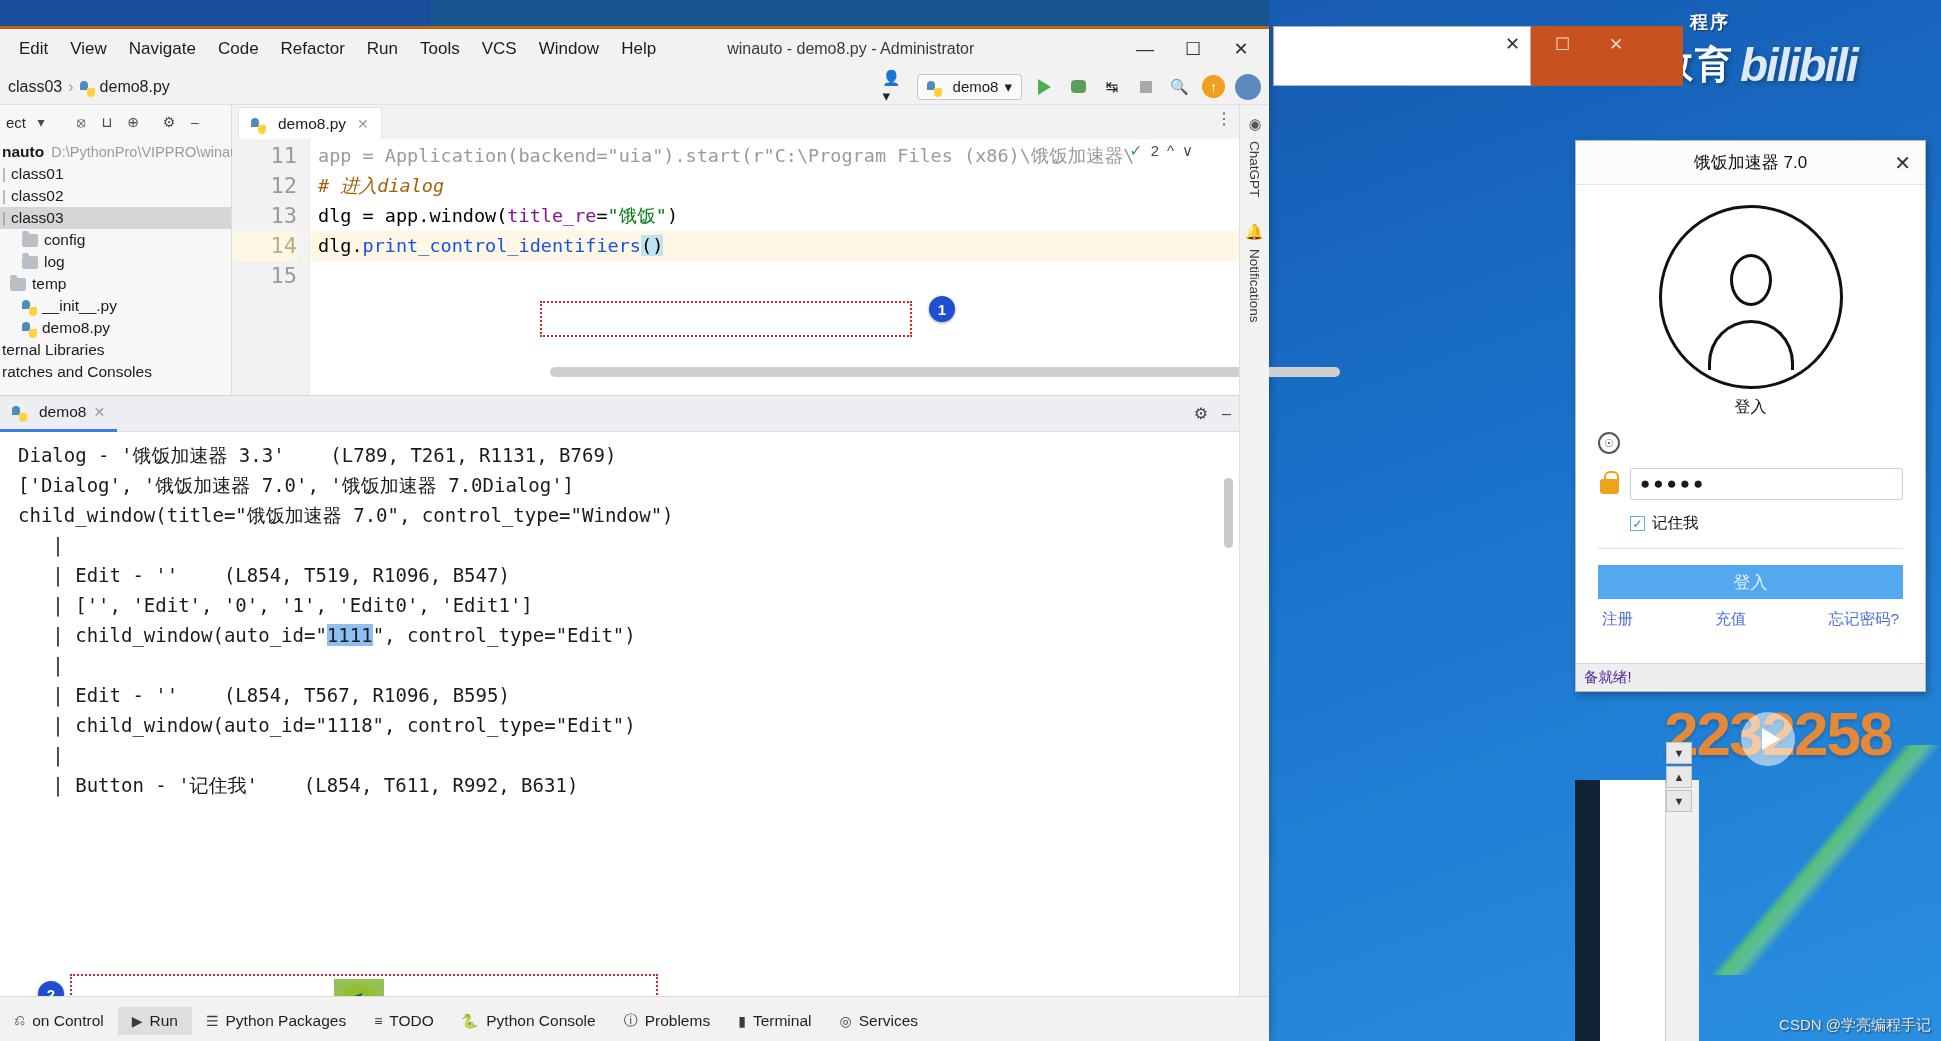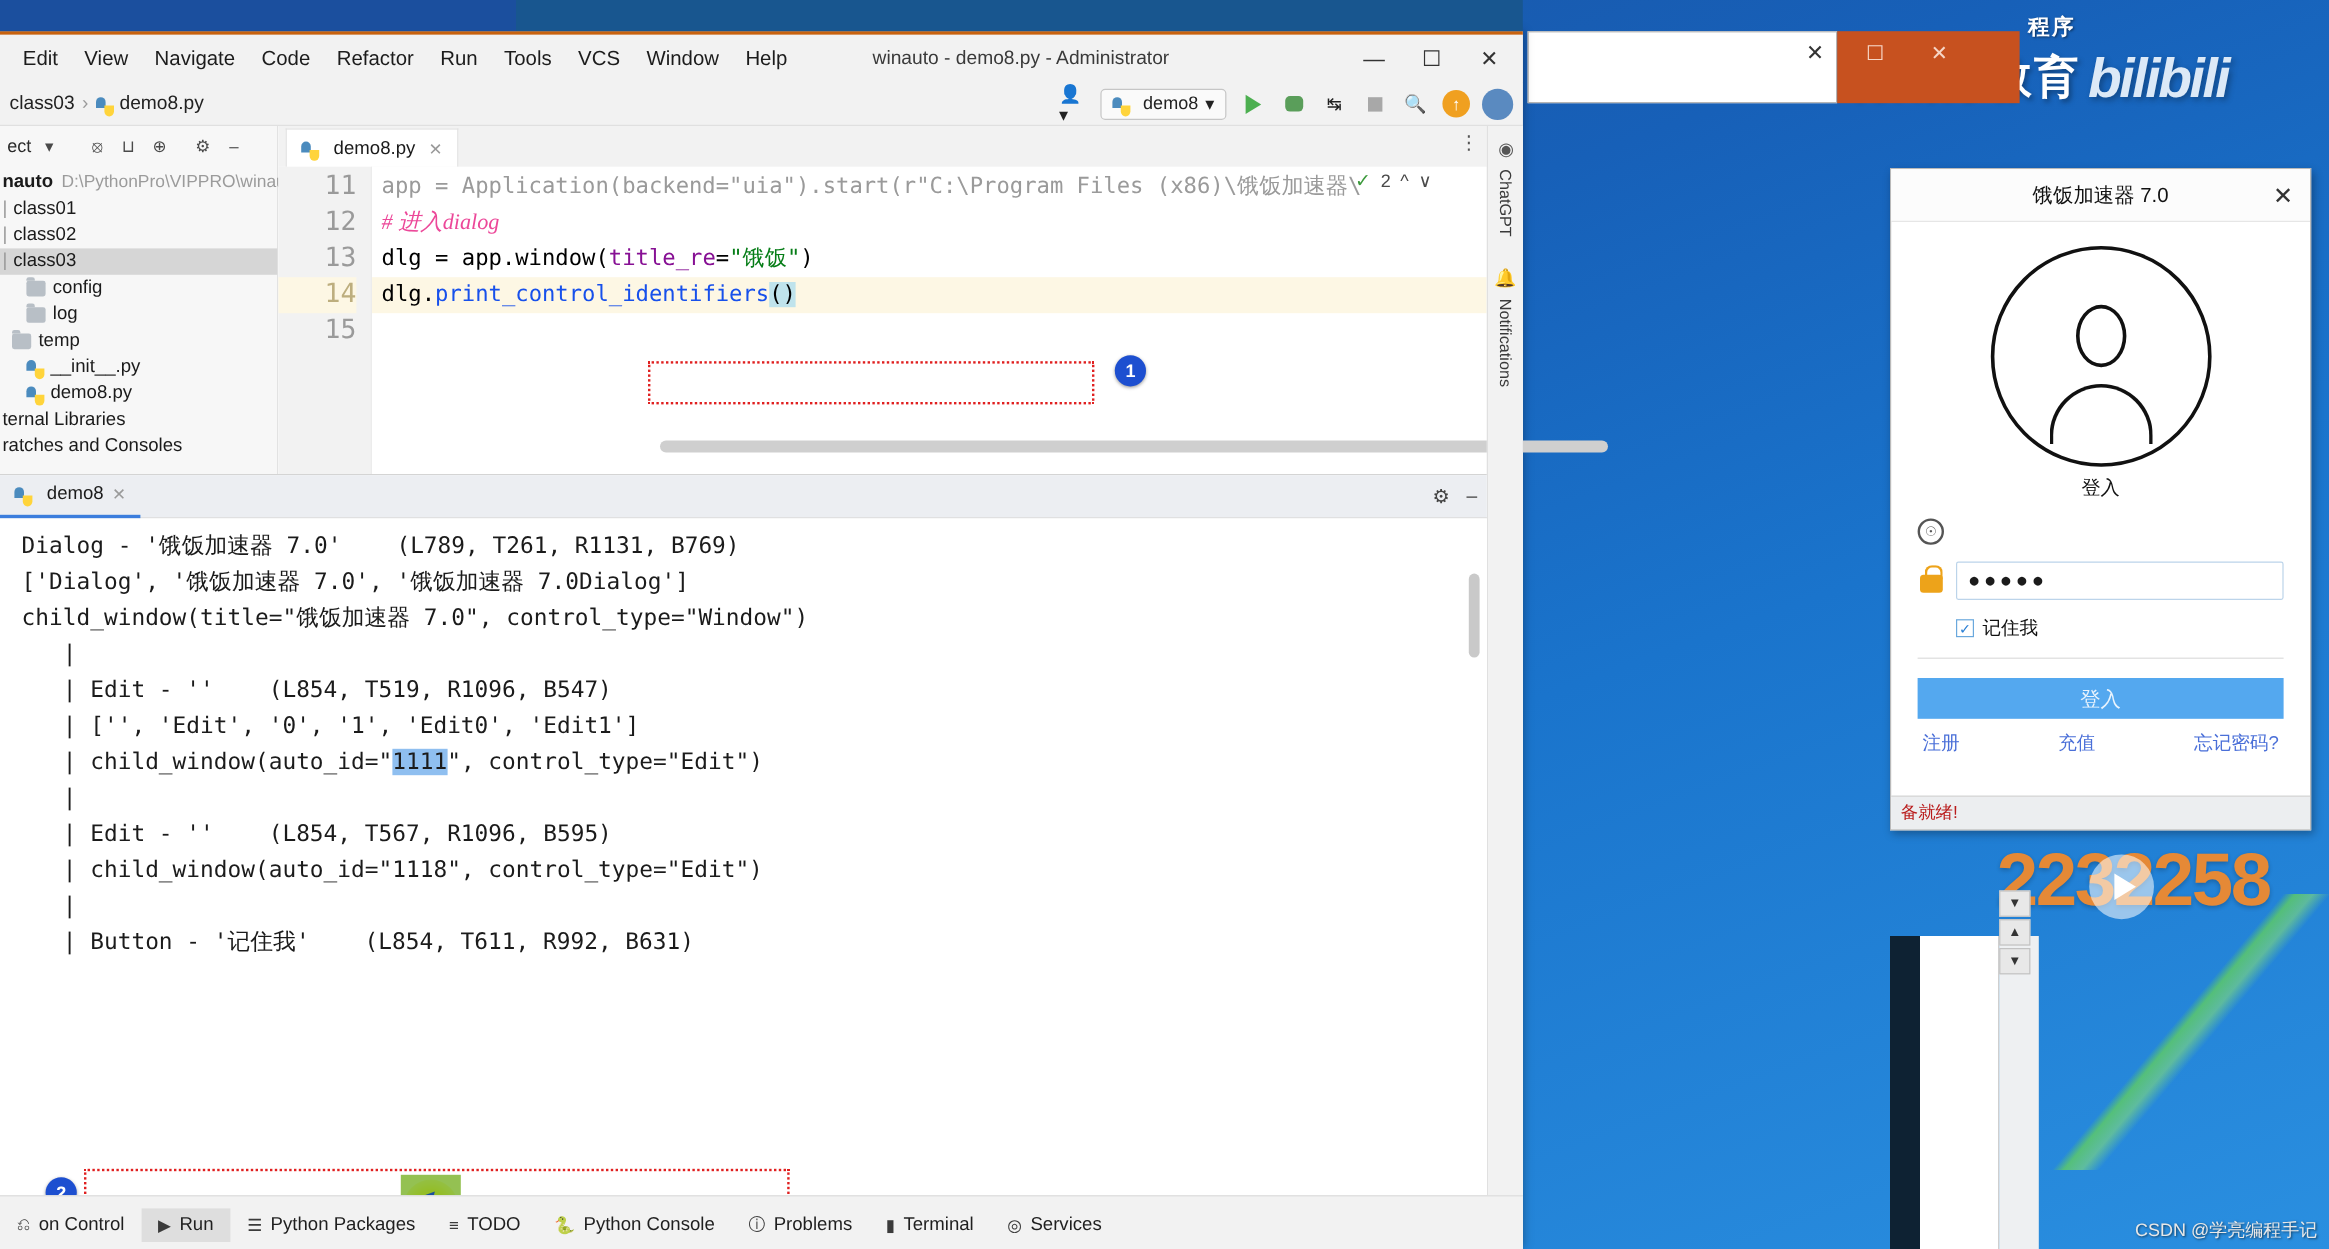--- a/index.html
+++ b/index.html
@@ -181,21 +181,21 @@
   .gutter div.hl { color:#bdae7e; background:#fdf7e4; }
 
   .code {
     position: absolute; left: 78px; top: 34px; right: 0; bottom: 0;
     background: #fff; font-family: "DejaVu Sans Mono", monospace;
     font-size: 18.5px; padding-top: 2px; overflow: hidden;
   }
   .cl { height: 30px; line-height: 30px; padding-left: 8px; white-space: pre; }
   .cl.hlrow { background:#fdf7e4; }
   .str { color:#067d17; }
-  .comment-green { color:#ec4899; font-style: italic; font-family: Liberation Serif, serif; }
+  .comment-green { color:#a16207; font-style: italic; }
   .fn { color:#1750eb; }
   .param { color:#871094; }
   .sel-paren { background:#bfe3ec; }
 
   .code-dashed {
     position:absolute; left: 308px; top: 196px; width: 372px; height: 36px;
     border: 2px dotted #e02020; pointer-events: none;
   }
   .badge {
     position: absolute; width: 26px; height: 26px; border-radius: 50%;
@@ -358,21 +358,21 @@
   .login-btn {
     margin: 16px 22px 0; height: 34px; background: #54a8ef; color:#eaf4fd;
     display:flex; align-items:center; justify-content:center; font-size: 17px;
   }
   .login-links {
     display:flex; justify-content: space-between; margin: 10px 26px 0; font-size: 15.5px; color:#4a6fd8;
   }
   .login-status {
     position: absolute; left: 0; bottom: 0; width: 100%; height: 28px;
     background: #eceef0; border-top: 1px solid #d5d5d5;
-    font-size: 14.5px; color:#b91c1c; display:flex; align-items:center; padding-left: 8px;
+    font-size: 14.5px; color:#4c1d95; display:flex; align-items:center; padding-left: 8px;
   }
 
   
   .mini-scroll { position:absolute; left: 1666px; top: 742px; width: 26px; }
   .mini-btn {
     width: 26px; height: 22px; background: #e8e8e8; border: 1px solid #c2c2c2;
     display:flex; align-items:center; justify-content:center; font-size: 11px; color:#333;
     margin-bottom: 2px;
   }
 </style>
@@ -570,21 +570,21 @@
             <span>demo8</span>
             <span class="x">✕</span>
           </div>
           <div class="run-tools">
             <span>⚙</span>
             <span>–</span>
           </div>
         </div>
 
         <div class="console">
-          <div class="ln">Dialog - '饿饭加速器 7.0'    (L789, T261, R1131, B769)</div>
+          <div class="ln">Dialog - '饿饭加速器 3.3'    (L789, T261, R1131, B769)</div>
           <div class="ln">['Dialog', '饿饭加速器 7.0', '饿饭加速器 7.0Dialog']</div>
           <div class="ln">child_window(title="饿饭加速器 7.0", control_type="Window")</div>
           <div class="ln">   |</div>
           <div class="ln">   | Edit - ''    (L854, T519, R1096, B547)</div>
           <div class="ln">   | ['', 'Edit', '0', '1', 'Edit0', 'Edit1']</div>
           <div class="ln"><span id="line6a">   | child_window(auto_id="<span class="sel-1111">1111</span>", control_type="Edit")</span></div>
           <div class="ln">   |</div>
           <div class="ln">   | Edit - ''    (L854, T567, R1096, B595)</div>
           <div class="ln">   | child_window(auto_id="1118", control_type="Edit")</div>
           <div class="ln">   |</div>

